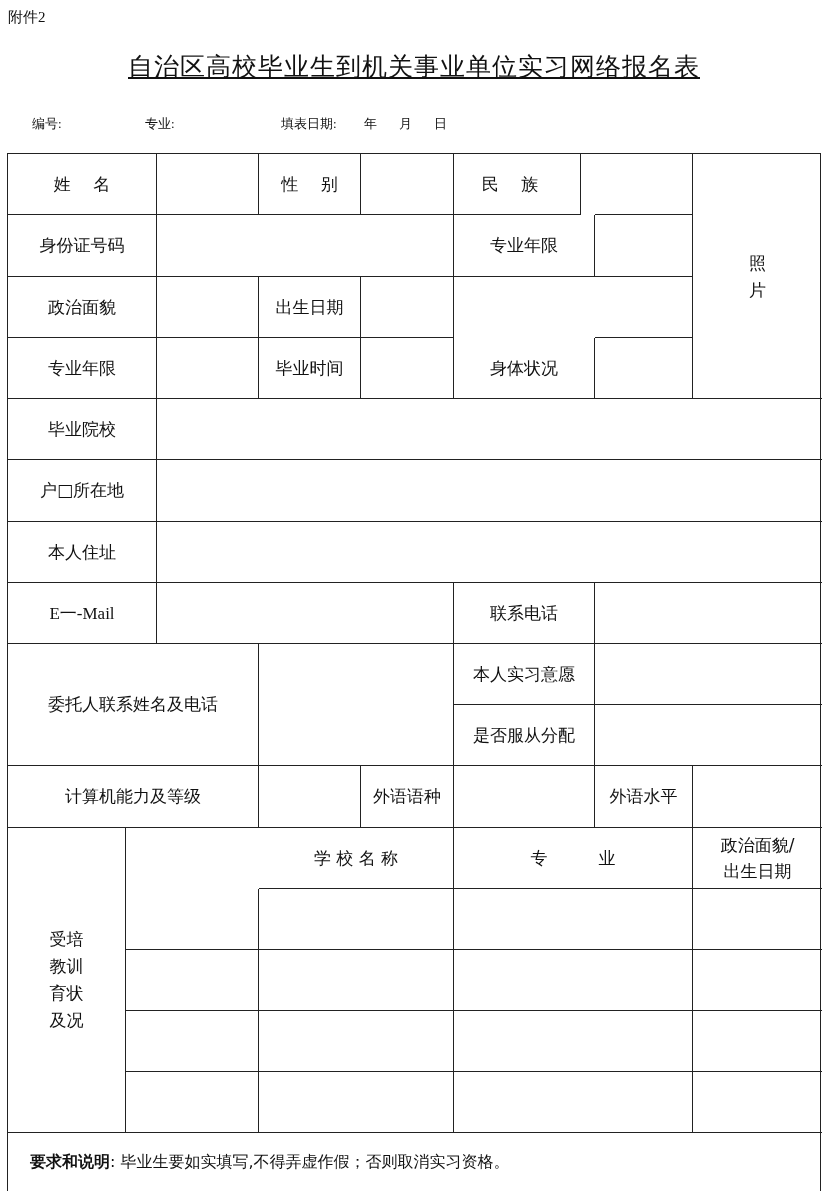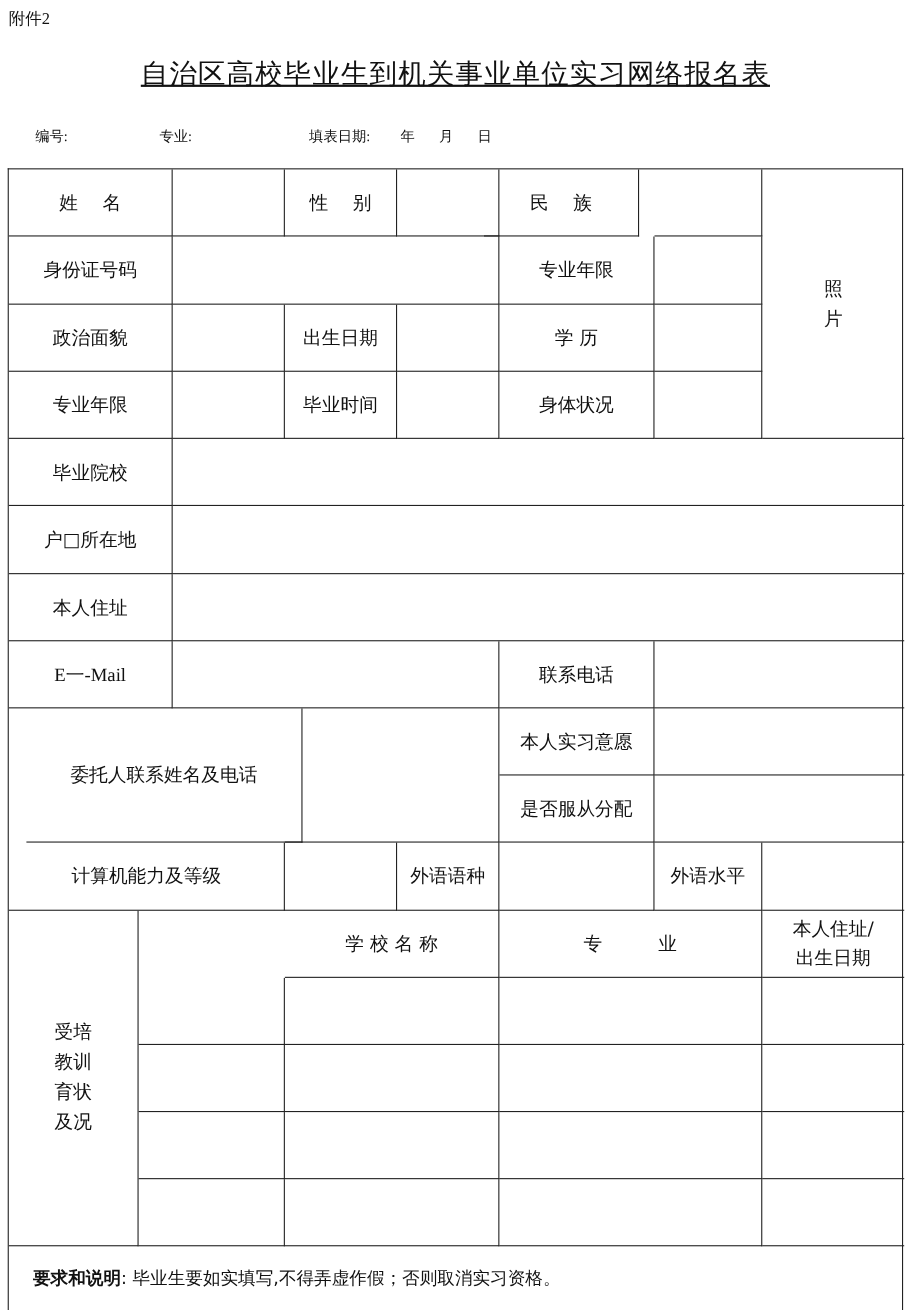--- a/index.html
+++ b/index.html
@@ -44,21 +44,20 @@
 
   <div class="cell" style="left:0;top:61px;width:149px;height:62px">身份证号码</div>
   <div class="cell in" style="left:149px;top:61px;width:297px;height:62px"></div>
   <div class="cell" style="left:446px;top:61px;width:141px;height:62px">专业年限</div>
   <div class="cell in" style="left:587px;top:61px;width:98px;height:62px"></div>
 
   <div class="cell" style="left:0;top:123px;width:149px;height:61px">政治面貌</div>
   <div class="cell in" style="left:149px;top:123px;width:102px;height:61px"></div>
   <div class="cell" style="left:251px;top:123px;width:102px;height:61px">出生日期</div>
   <div class="cell in" style="left:353px;top:123px;width:93px;height:61px"></div>
-  <div class="cell" style="left:446px;top:123px;width:141px;height:61px">学 历</div>
   <div class="cell in" style="left:587px;top:123px;width:98px;height:61px"></div>
 
   <div class="cell" style="left:0;top:184px;width:149px;height:61px">专业年限</div>
   <div class="cell in" style="left:149px;top:184px;width:102px;height:61px"></div>
   <div class="cell" style="left:251px;top:184px;width:102px;height:61px">毕业时间</div>
   <div class="cell in" style="left:353px;top:184px;width:93px;height:61px"></div>
   <div class="cell" style="left:446px;top:184px;width:141px;height:61px">身体状况</div>
   <div class="cell in" style="left:587px;top:184px;width:98px;height:61px"></div>
 
   <div class="cell" style="left:0;top:245px;width:149px;height:61px">毕业院校</div>
@@ -66,21 +65,21 @@
   <div class="cell" style="left:0;top:306px;width:149px;height:62px">户□所在地</div>
   <div class="cell in last-col" style="left:149px;top:306px;width:665px;height:62px"></div>
   <div class="cell" style="left:0;top:368px;width:149px;height:61px">本人住址</div>
   <div class="cell in last-col" style="left:149px;top:368px;width:665px;height:61px"></div>
 
   <div class="cell" style="left:0;top:429px;width:149px;height:61px;font-family:'Liberation Serif',serif">E一-Mail</div>
   <div class="cell in" style="left:149px;top:429px;width:297px;height:61px"></div>
   <div class="cell" style="left:446px;top:429px;width:141px;height:61px">联系电话</div>
   <div class="cell in last-col" style="left:587px;top:429px;width:227px;height:61px"></div>
 
-  <div class="cell" style="left:16px;top:490px;width:251px;height:122px">委托人联系姓名及电话</div>
+  <div class="cell" style="left:0;top:490px;width:251px;height:122px">委托人联系姓名及电话</div>
   <div class="cell in" style="left:251px;top:490px;width:195px;height:122px"></div>
   <div class="cell" style="left:446px;top:490px;width:141px;height:61px">本人实习意愿</div>
   <div class="cell in last-col" style="left:587px;top:490px;width:227px;height:61px"></div>
   <div class="cell" style="left:446px;top:551px;width:141px;height:61px">是否服从分配</div>
   <div class="cell in last-col" style="left:587px;top:551px;width:227px;height:61px"></div>
 
   <div class="cell" style="left:0;top:612px;width:251px;height:62px">计算机能力及等级</div>
   <div class="cell in" style="left:251px;top:612px;width:102px;height:62px"></div>
   <div class="cell" style="left:353px;top:612px;width:93px;height:62px">外语语种</div>
   <div class="cell in" style="left:446px;top:612px;width:141px;height:62px"></div>
@@ -89,21 +88,21 @@
 
   <div class="cell vert" style="left:0;top:674px;width:118px;height:305px">
     <span>受培</span>
     <span>教训</span>
     <span>育状</span>
     <span>及况</span>
   </div>
   <div class="cell" style="left:251px;top:674px;width:195px;height:61px">学 校 名 称</div>
   <div class="cell" style="left:446px;top:674px;width:239px;height:61px">专　　　业</div>
   <div class="cell vert last-col" style="left:685px;top:674px;width:129px;height:61px;line-height:26px">
-    <span>本人住址/</span>
+    <span>政治面貌/</span>
     <span>出生日期</span>
   </div>
 
   <div class="cell in" style="left:118px;top:735px;width:133px;height:61px"></div>
   <div class="cell in" style="left:251px;top:735px;width:195px;height:61px"></div>
   <div class="cell in" style="left:446px;top:735px;width:239px;height:61px"></div>
   <div class="cell in last-col" style="left:685px;top:735px;width:129px;height:61px"></div>
 
   <div class="cell in" style="left:118px;top:796px;width:133px;height:61px"></div>
   <div class="cell in" style="left:251px;top:796px;width:195px;height:61px"></div>

